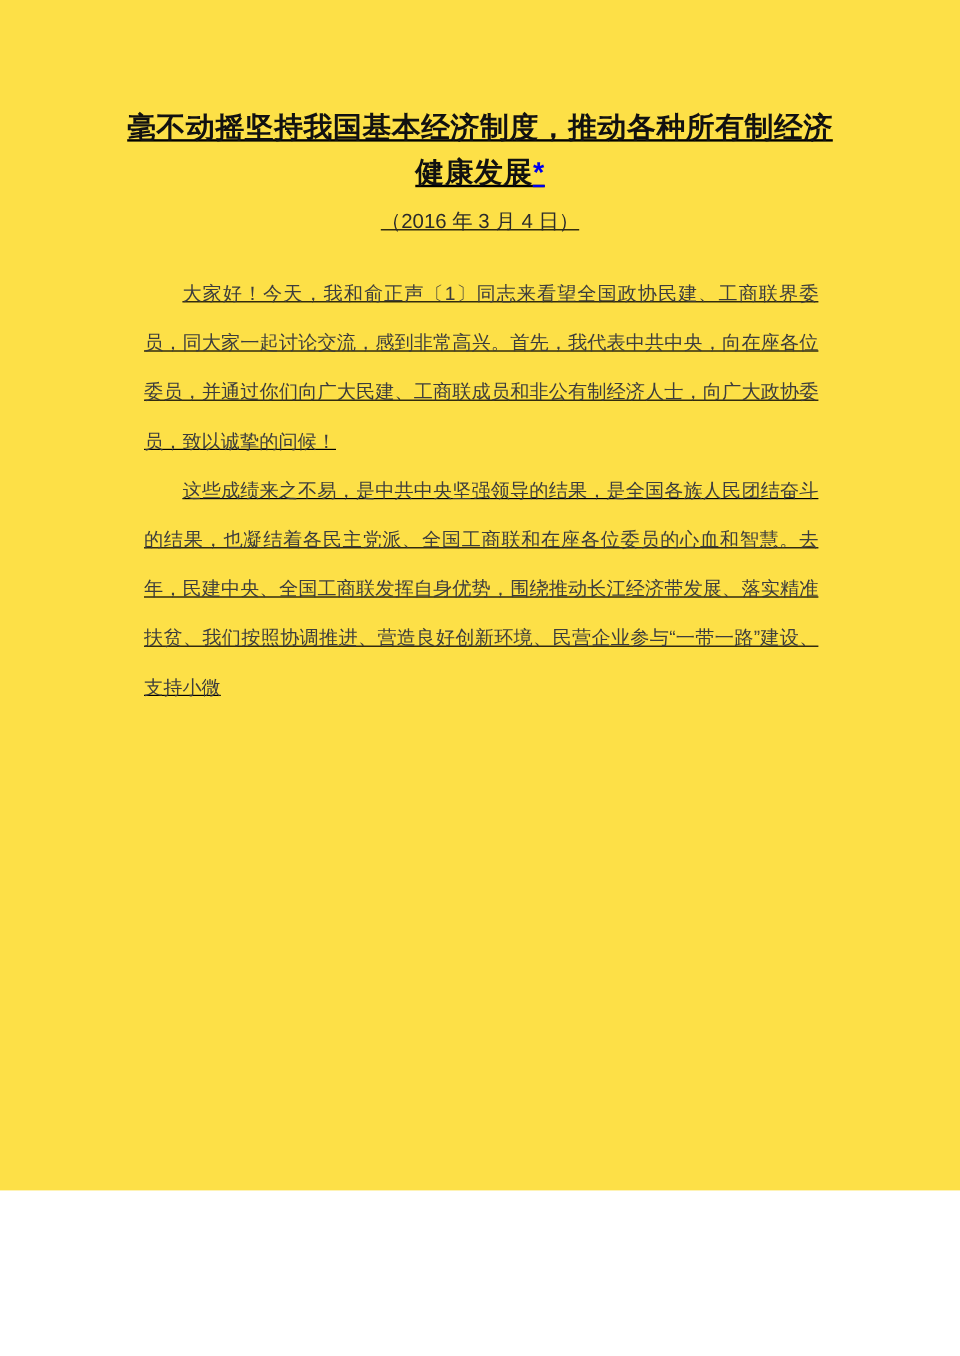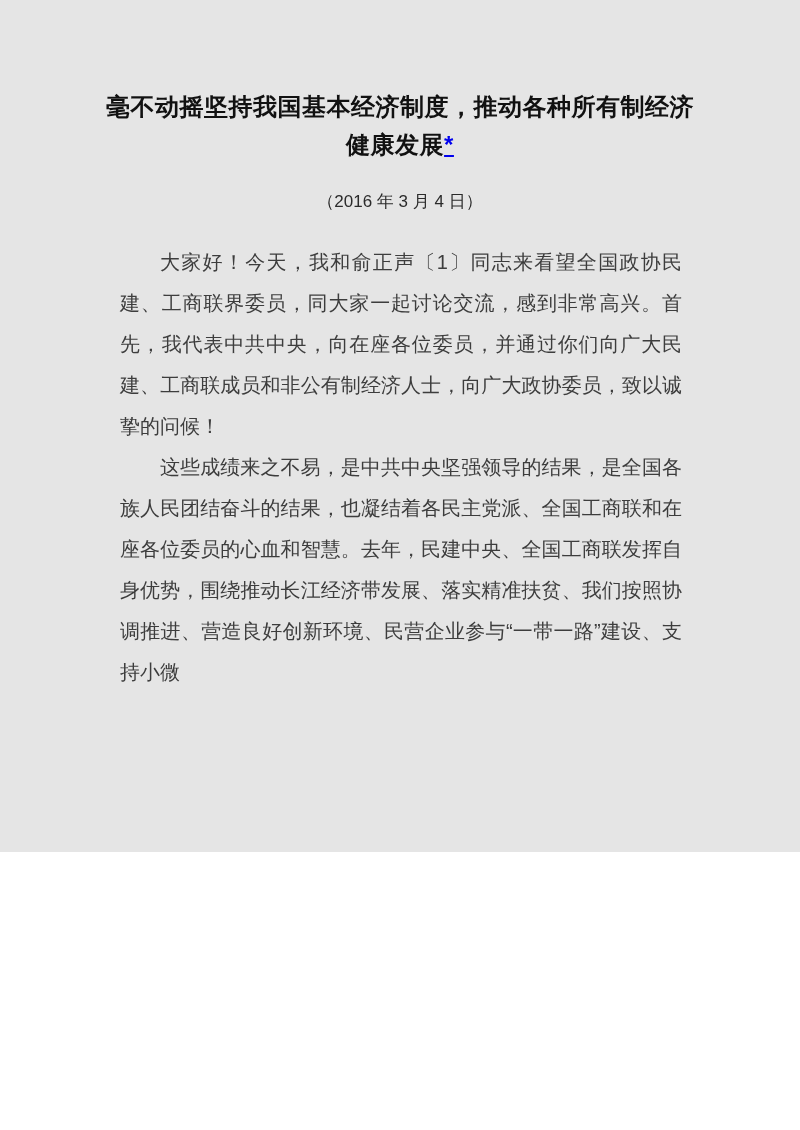--- a/index.html
+++ b/index.html
@@ -8,53 +8,54 @@
     background: #ffffff;
   }
   body {
     width: 800px;
     height: 1130px;
     font-family: "Liberation Sans", sans-serif;
   }
   .page {
     position: relative;
     width: 800px;
-    height: 852px;
-    background: #e5e5e5;
+    height: 992px;
+    background: #fde047;
     overflow: hidden;
     box-sizing: border-box;
+    text-decoration: underline;
   }
   .doc-title {
     margin: 88px 100px 0 100px;
     font-size: 24px;
     line-height: 38px;
     font-weight: 700;
     color: #111111;
     text-align: center;
     letter-spacing: 0.5px;
   }
   .doc-title a.footnote-link {
     color: #0000EE;
     text-decoration: underline;
     font-weight: 700;
     cursor: pointer;
   }
   .doc-date {
-    margin-top: 26px;
+    margin-top: 9px;
     text-align: center;
     font-size: 17px;
     line-height: 24px;
     color: #2b2b2b;
   }
   .doc-body {
     margin: 28px 118px 0 120px;
   }
   .doc-body p {
     margin: 0;
-    font-size: 20px;
+    font-size: 16px;
     line-height: 41px;
     color: #3d3d3d;
     text-align: justify;
     text-justify: inter-ideograph;
     text-indent: 2em;
     word-break: break-all;
   }
 </style>
 </head>
 <body>

